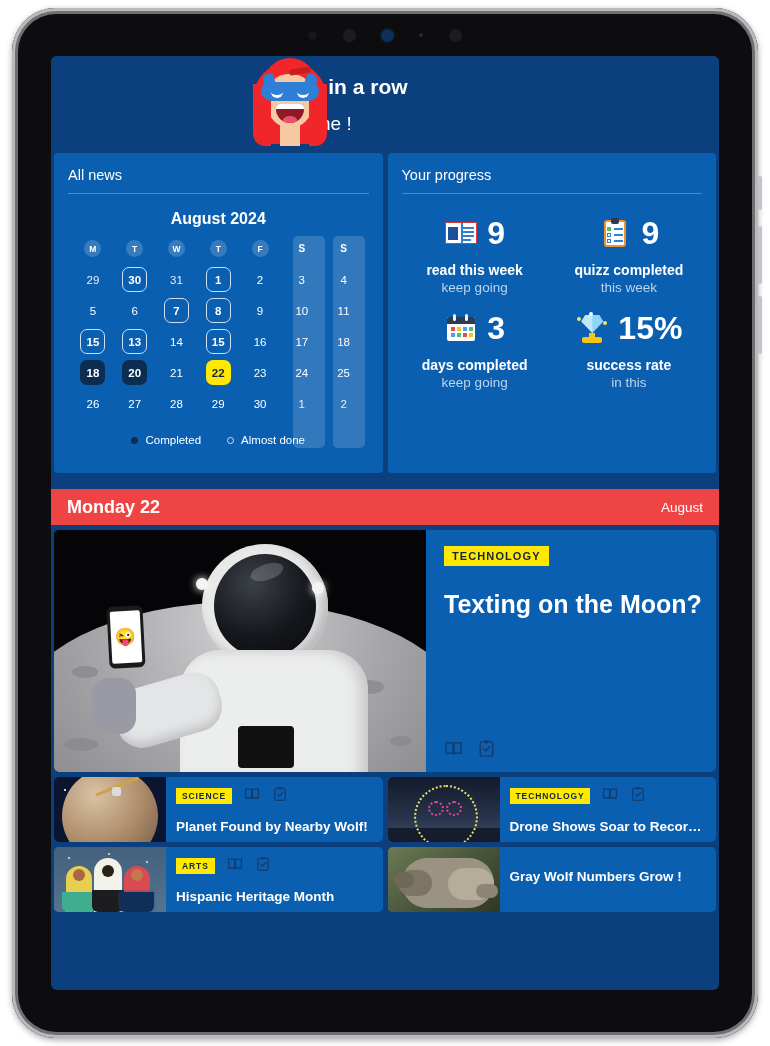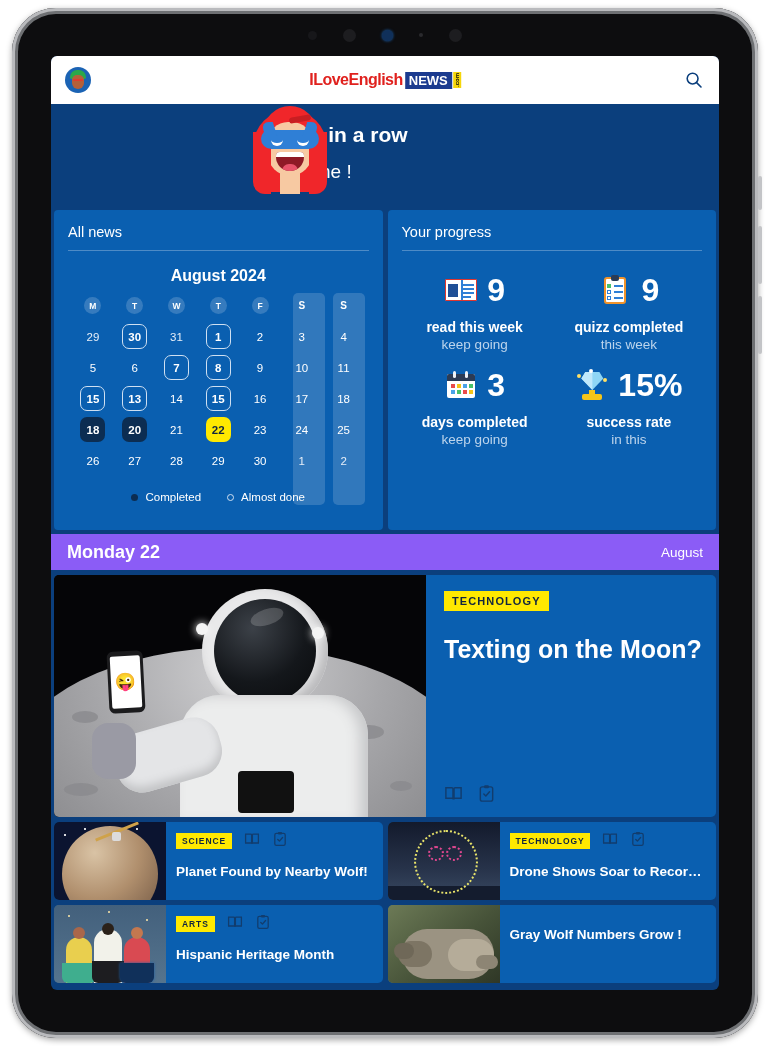--- a/index.html
+++ b/index.html
@@ -82,21 +82,21 @@
           background:#f7c9a2;}
   .hero .hr-sideL{position:absolute;left:4px;top:30px;width:18px;height:62px;
           background:#f0262a;border-radius:0 0 0 12px;}
   .hero .hr-sideR{position:absolute;right:4px;top:30px;width:18px;height:62px;
           background:#f0262a;border-radius:0 0 12px 0;}
   .streak-txt{margin-left:94px;}
   .streak-title{color:#ffffff;font-size:21px;font-weight:bold;margin-bottom:14px;}
   .streak-sub{color:#ffffff;font-size:19px;font-weight:400;}
 
   
-  .panels{display:flex;gap:5px;padding:0 3px;box-sizing:border-box;background:#0b3f7d;margin-top:9px;}
+  .panels{display:flex;gap:5px;padding:0 3px;box-sizing:border-box;background:#0b3f7d;}
   .panel{background:#0a5fb0;border-radius:4px;flex:1;min-width:0;height:320px;
          position:relative;box-sizing:border-box;}
   .panel-title{color:#ffffff;font-size:14.5px;padding:14px 0 10px 14px;}
   .panel-rule{height:1px;background:rgba(255,255,255,.28);margin:0 14px;}
 
   
   .cal-month{text-align:center;color:#ffffff;font-size:16px;font-weight:bold;
              margin:16px 0 12px 0;}
   .cal-wrap{position:relative;padding:0 18px;}
   .wkcol{position:absolute;top:-4px;width:32px;height:212px;background:rgba(255,255,255,.16);
@@ -162,22 +162,22 @@
   .ic-gem .gem{position:absolute;left:6px;top:2px;width:22px;height:18px;background:#8fd6f5;
        clip-path:polygon(18% 0,82% 0,100% 36%,50% 100%,0 36%);}
   .ic-gem .gem2{position:absolute;left:6px;top:2px;width:22px;height:18px;background:#bfe8fb;
        clip-path:polygon(18% 0,50% 0,50% 100%,0 36%);}
   .ic-gem .base{position:absolute;left:7px;bottom:0;width:20px;height:6px;background:#f5c518;
        border-radius:2px;}
   .ic-gem .stem{position:absolute;left:14px;bottom:4px;width:6px;height:6px;background:#f5c518;}
   .ic-gem .sp{position:absolute;width:4px;height:4px;background:#ffe066;border-radius:50%;}
 
   
-  .datebar{background:#8b5cf6;height:36px;display:flex;align-items:center;
-           padding:0 16px;box-sizing:border-box;margin-top:4px;gap:16px;}
+  .datebar{background:#ef4444;height:36px;display:flex;align-items:center;
+           padding:0 16px;box-sizing:border-box;margin-top:16px;gap:16px;}
   .date-main{color:#ffffff;font-size:18px;font-weight:bold;}
   .date-month{margin-left:auto;color:#ffffff;font-size:13.5px;}
 
   
   .feat{display:flex;background:#0a5fb0;border-radius:5px;margin:5px 3px 0 3px;
         overflow:hidden;height:242px;}
   .feat-img{width:372px;flex:0 0 auto;position:relative;overflow:hidden;background:#0a0a0a;}
   .feat-body{flex:1;padding:16px 14px 0 18px;box-sizing:border-box;position:relative;}
   .tag{display:inline-block;background:#ffe900;color:#11263f;font-size:11px;font-weight:bold;
        letter-spacing:1.1px;padding:4px 8px;}
@@ -208,21 +208,21 @@
        background:#9a9aa4;}
   .phone{position:absolute;left:54px;top:76px;width:36px;height:62px;background:#1b1b1d;
        border-radius:6px;transform:rotate(-3deg);}
   .phone-scr{position:absolute;left:3px;top:5px;width:30px;height:52px;background:#fff;
        border-radius:2px;display:flex;align-items:center;justify-content:center;font-size:17px;}
   .chestpack{position:absolute;left:184px;top:196px;width:56px;height:42px;background:#111;
        border-radius:4px;}
 
   
   .cards{display:grid;grid-template-columns:1fr 1fr;gap:5px;padding:5px 3px 0 3px;}
-  .card{display:flex;background:#0a5fb0;border-radius:5px;overflow:hidden;height:78px;}
+  .card{display:flex;background:#0a5fb0;border-radius:5px;overflow:hidden;height:65px;}
   .card-img{width:112px;flex:0 0 auto;position:relative;overflow:hidden;}
   .card-body{flex:1;padding:9px 8px 0 10px;box-sizing:border-box;min-width:0;}
   .card-row{display:flex;align-items:center;gap:12px;}
   .tag-sm{display:inline-block;background:#ffe900;color:#11263f;font-size:8.5px;font-weight:bold;
        letter-spacing:.9px;padding:3px 6px;}
   .card-h{color:#ffffff;font-size:13.5px;font-weight:bold;margin-top:13px;
        white-space:nowrap;overflow:hidden;text-overflow:ellipsis;}
 
   
   .art-planet{position:absolute;inset:0;background:#0b1430;}
@@ -285,38 +285,20 @@
       <i class="s4"></i>
       <i class="s5"></i>
     </div>
 
     <div class="sidebtn sb1"></div>
     <div class="sidebtn sb2"></div>
     <div class="sidebtn sb3"></div>
 
     <div class="tablet-inner">
 
-      <div class="appbar">
-        <div class="avatar-btn">
-          <div class="hair"></div>
-          <div class="face"></div>
-          <div class="eyes"></div>
-        </div>
-        <div class="logo">
-          <span class="lred">ILoveEnglish</span>
-          <span class="lnews">NEWS</span>
-          <span class="ldot">.com</span>
-        </div>
-        <div class="search-btn">
-          <svg width="18" height="18" viewBox="0 0 18 18">
-            <circle cx="7.6" cy="7.6" r="5.4" fill="none" stroke="#0b3f7d" stroke-width="1.6"></circle>
-            <line x1="11.6" y1="11.6" x2="16" y2="16" stroke="#0b3f7d" stroke-width="1.6" stroke-linecap="round"></line>
-          </svg>
-        </div>
-      </div>
 
       <div class="streak">
         <div class="hero">
           <div class="hr-hair"></div>
           <div class="hr-hairtop"></div>
           <div class="hr-face"></div>
           <div class="hr-sideL"></div>
           <div class="hr-sideR"></div>
           <div class="hr-neck"></div>
           <div class="hr-mask"></div>

